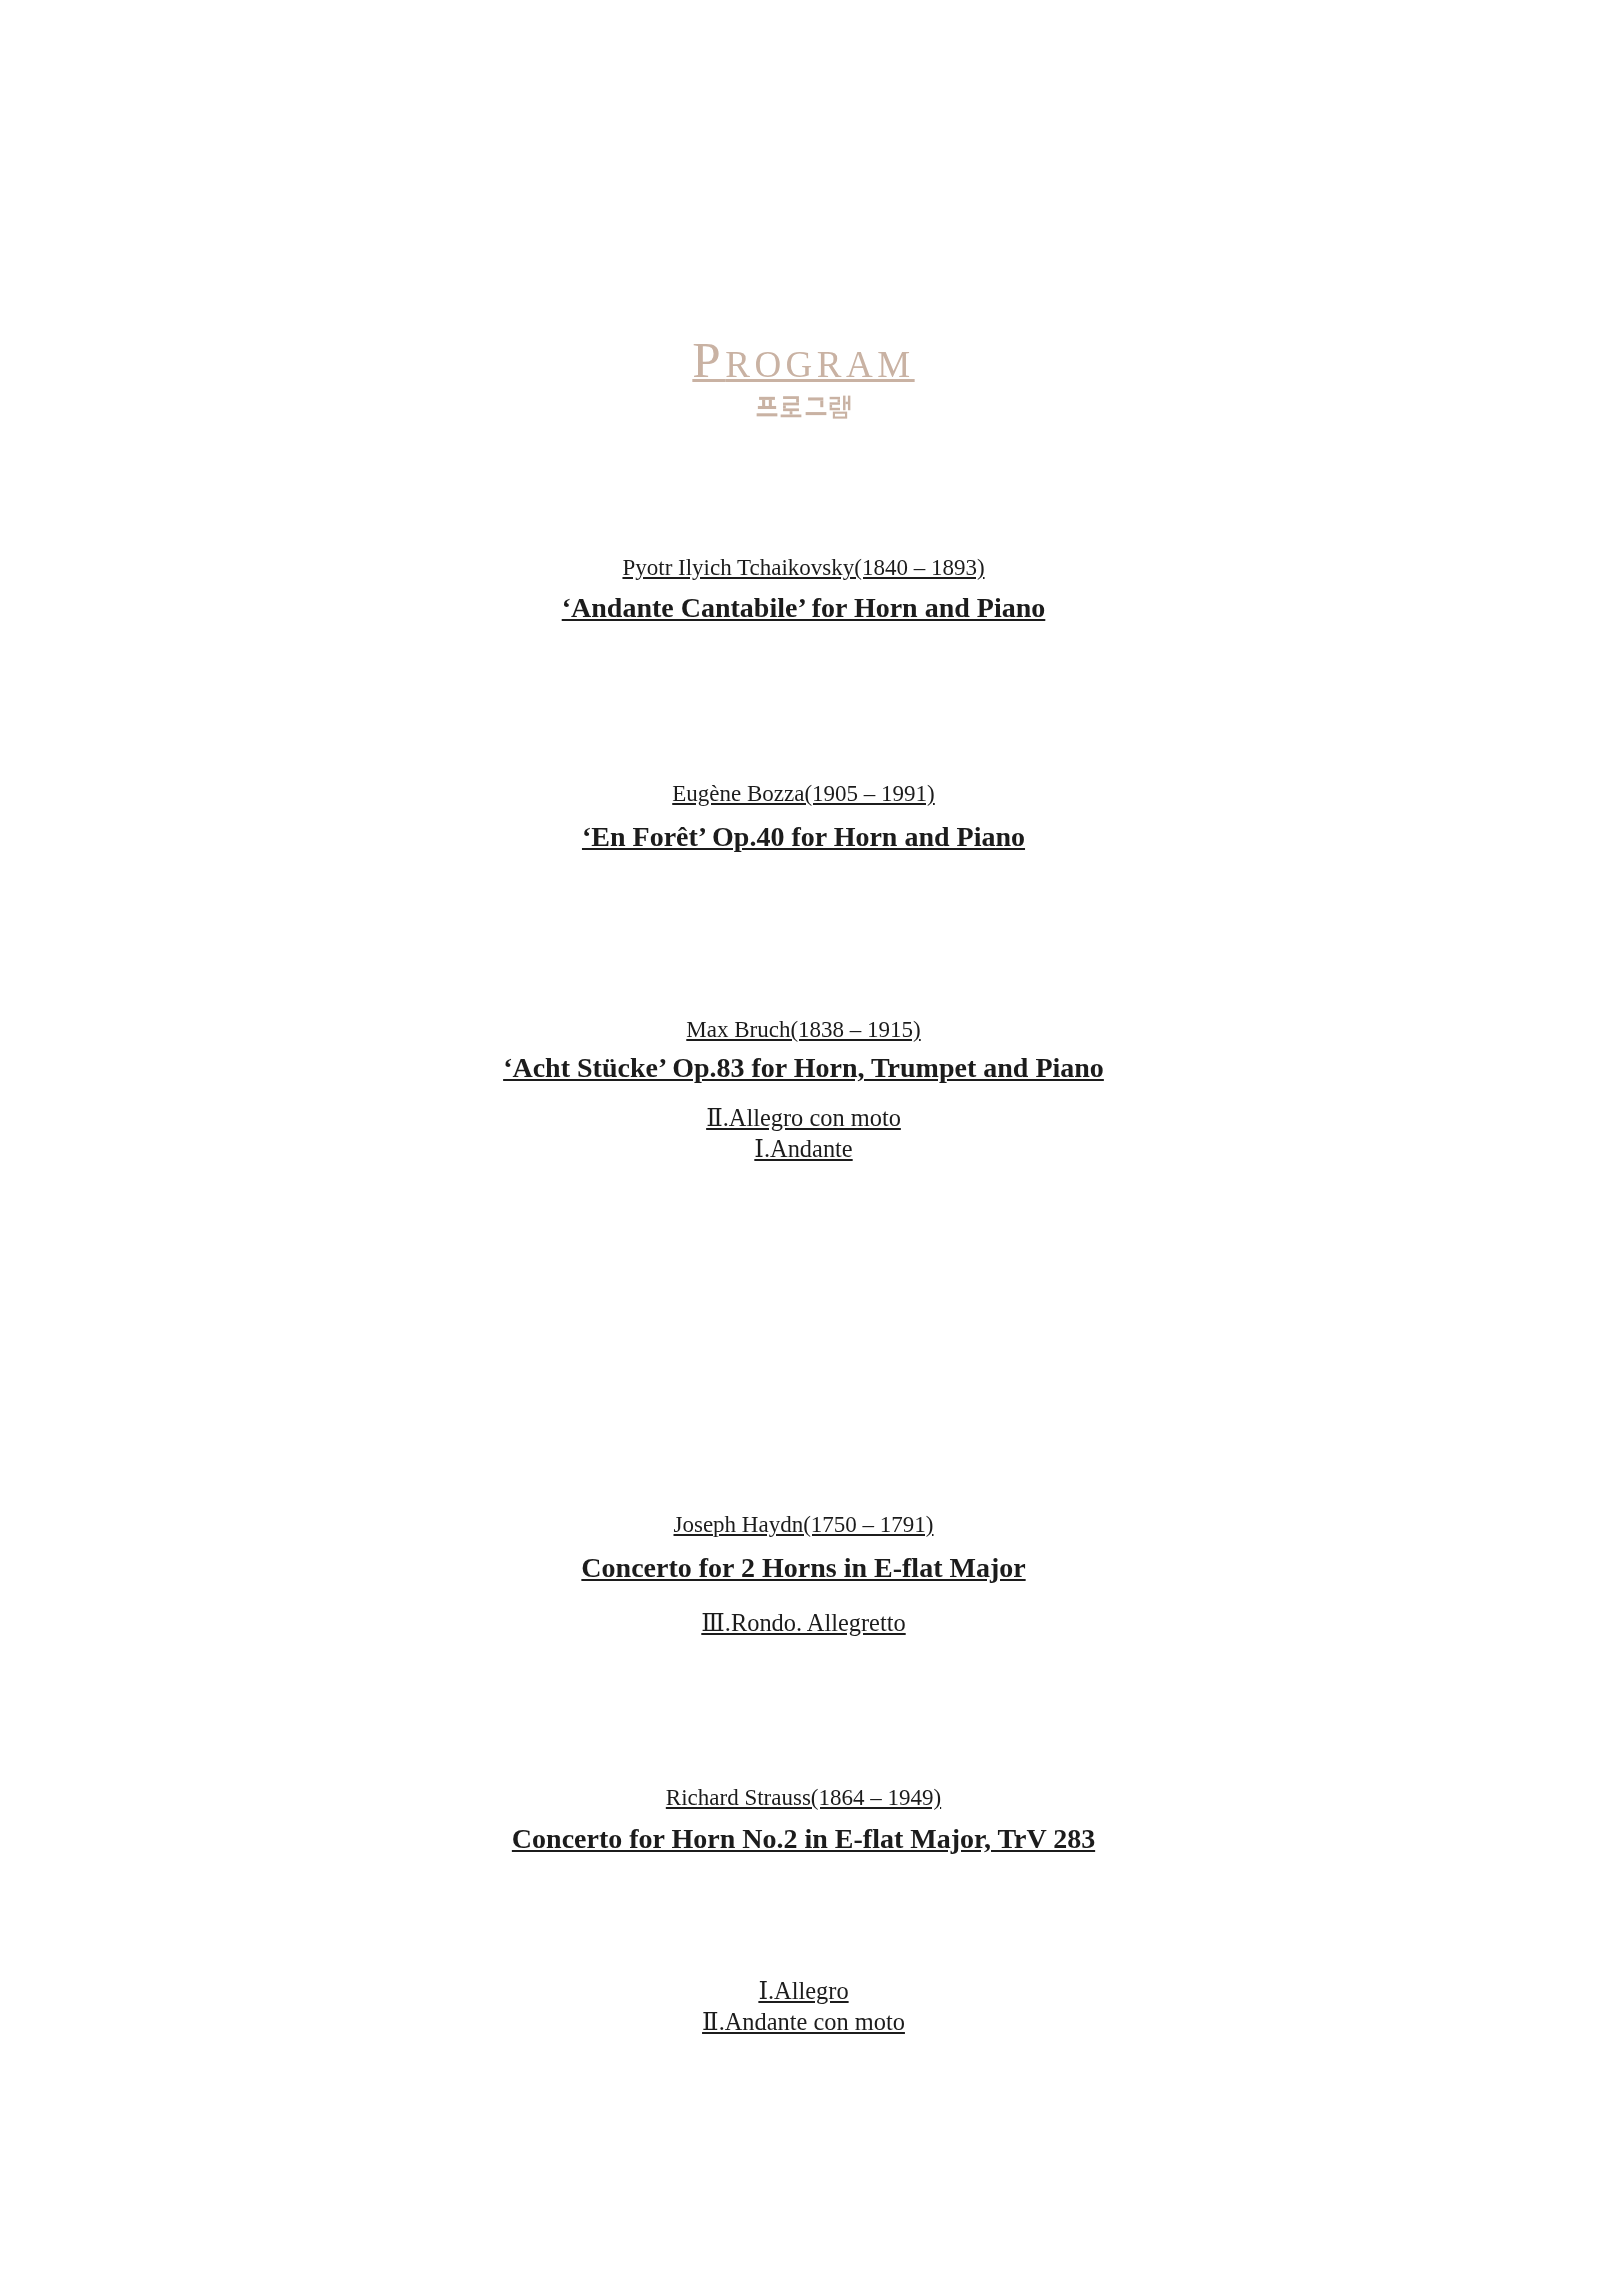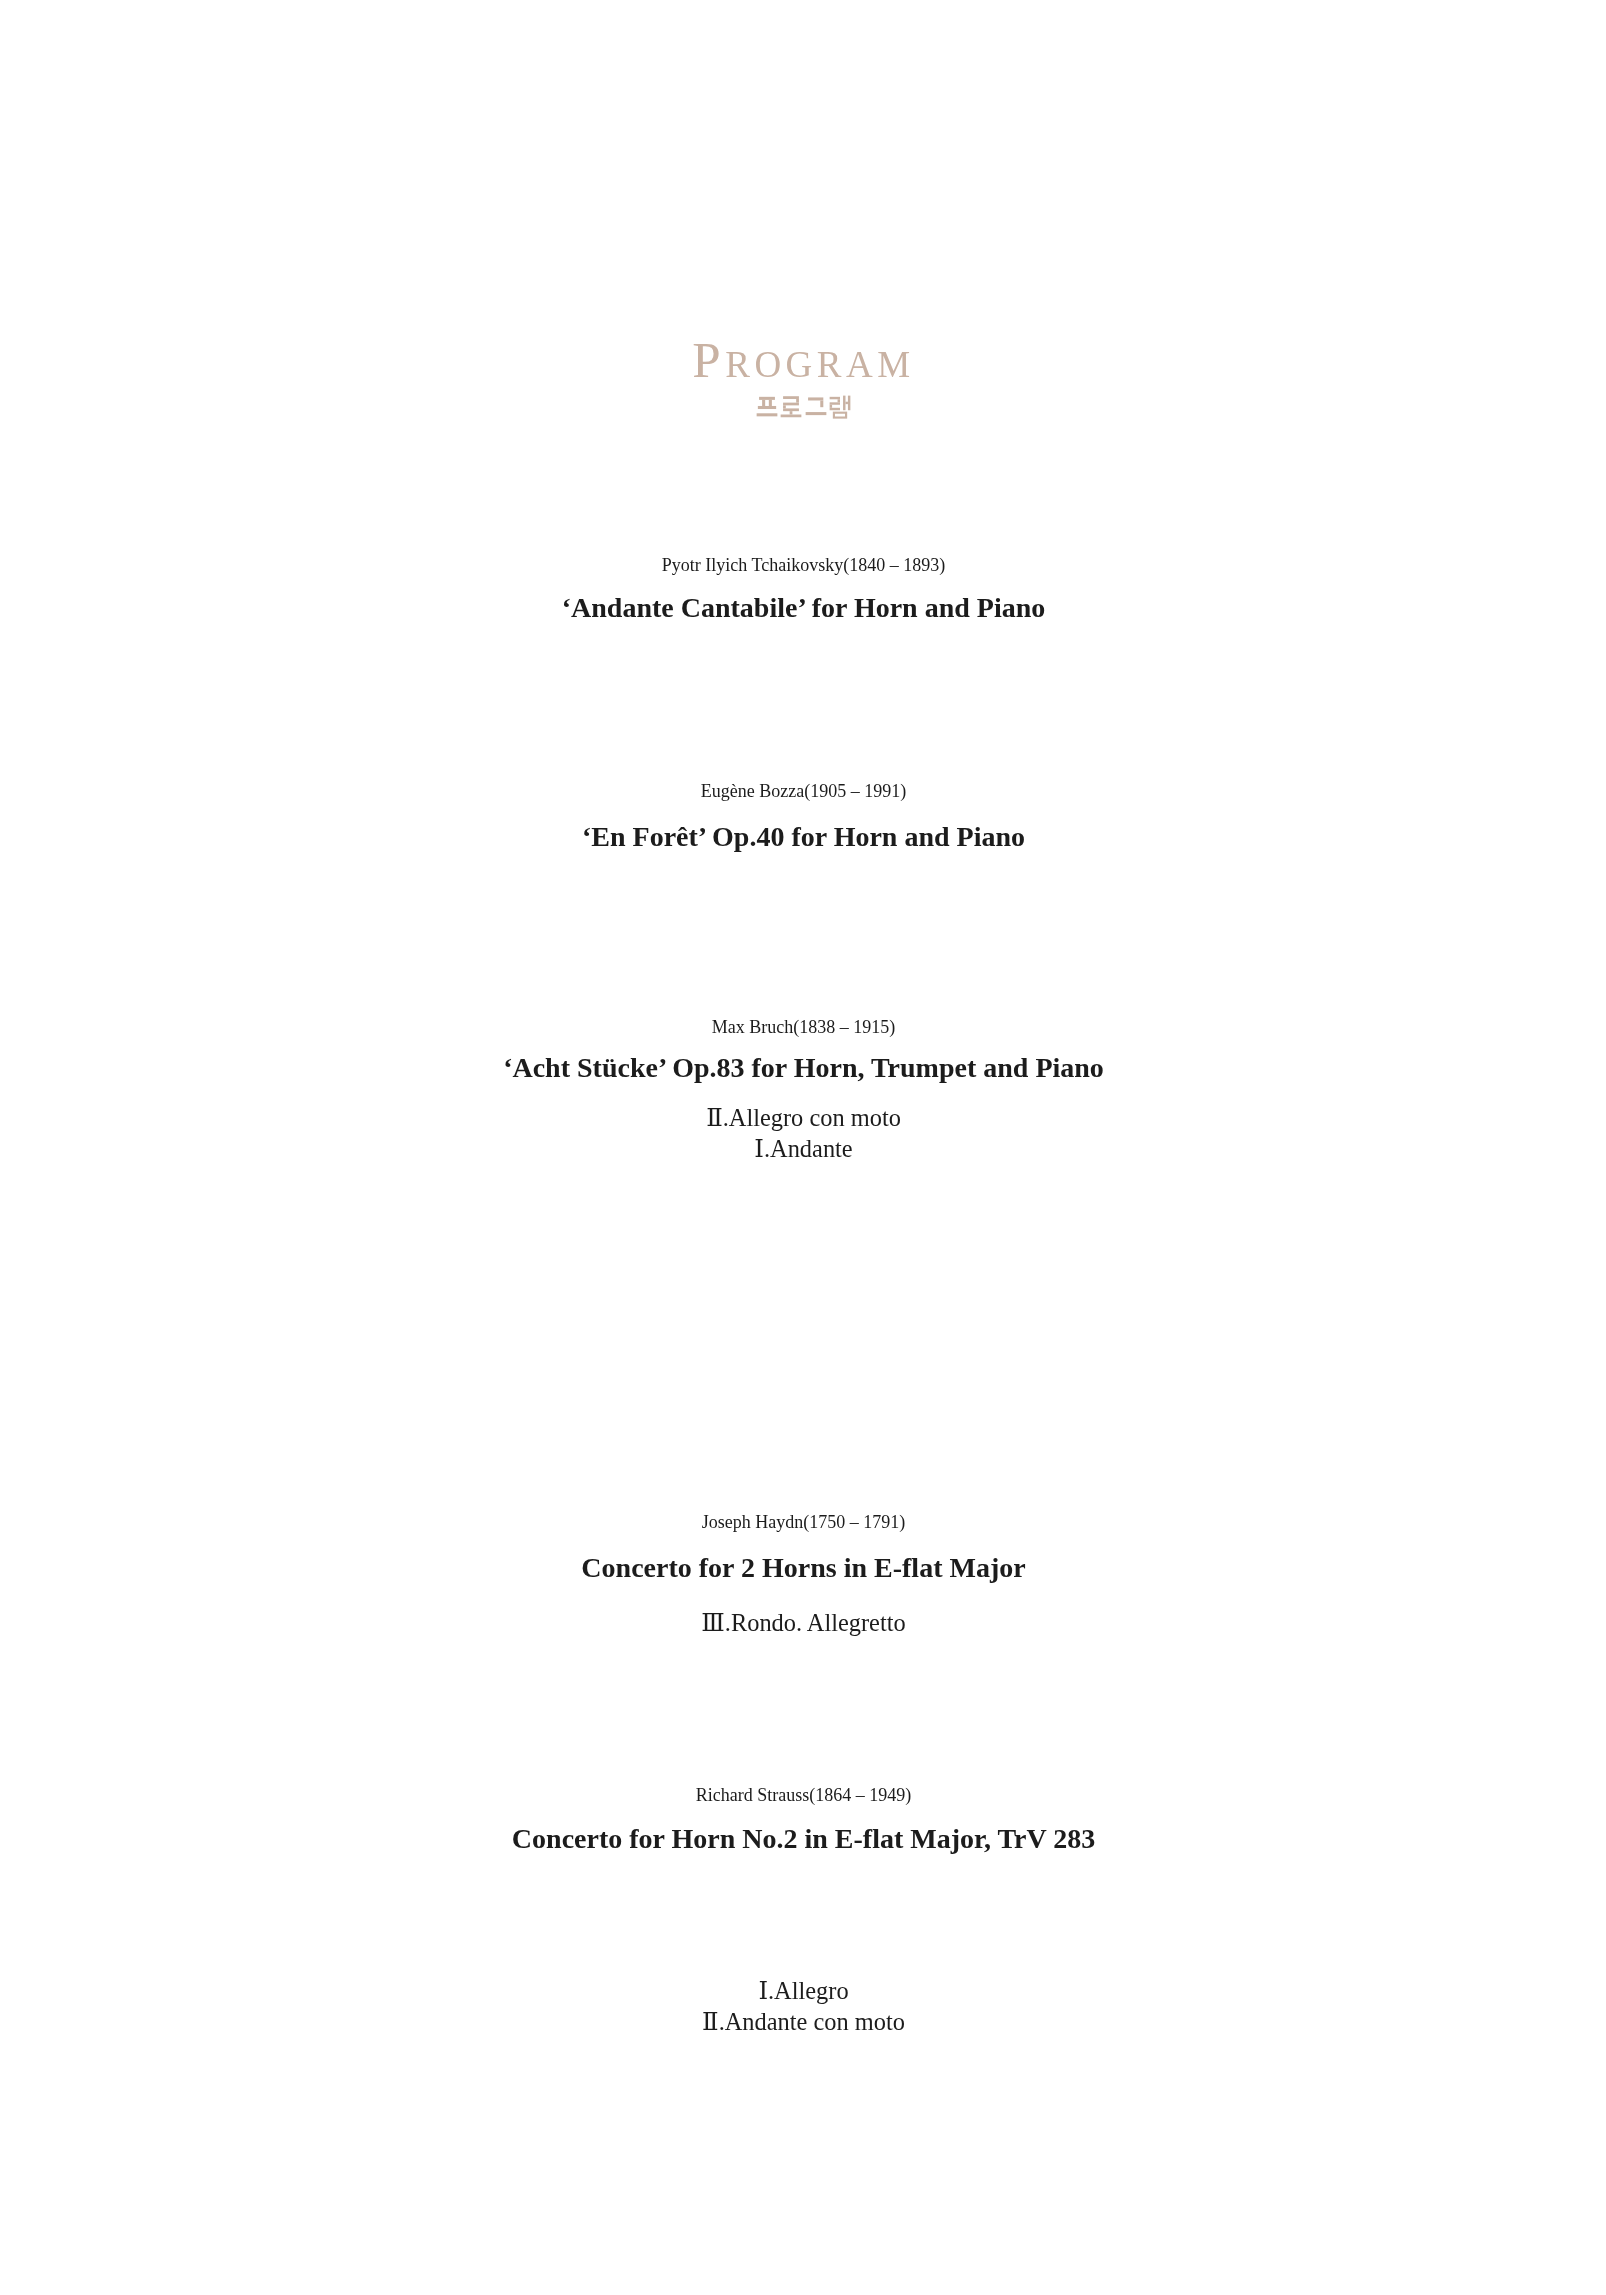--- a/index.html
+++ b/index.html
@@ -22,20 +22,21 @@
     overflow: hidden;
   }
   .line {
     position: absolute;
     left: 0;
     width: 100%;
     text-align: center;
     margin: 0;
     line-height: 1;
     white-space: nowrap;
+    text-decoration: underline;
   }
   
   .fancy {
     color: var(--accent);
     text-transform: uppercase;
     font-weight: 400;
   }
   .fancy-large {
     font-size: 37px;
     letter-spacing: 4.5px;
@@ -57,21 +58,21 @@
     font-size: 0;
   }
   .korean svg {
     display: inline-block;
     width: 22px;
     height: 24.4px;
     margin: 0 1.3px;
     vertical-align: top;
   }
   .composer {
-    font-size: 18px;
+    font-size: 23px;
     font-weight: 400;
   }
   .piece-title {
     font-size: 28px;
     font-weight: 700;
   }
   .movements {
     list-style: none;
     padding: 0;
     margin: 0;

